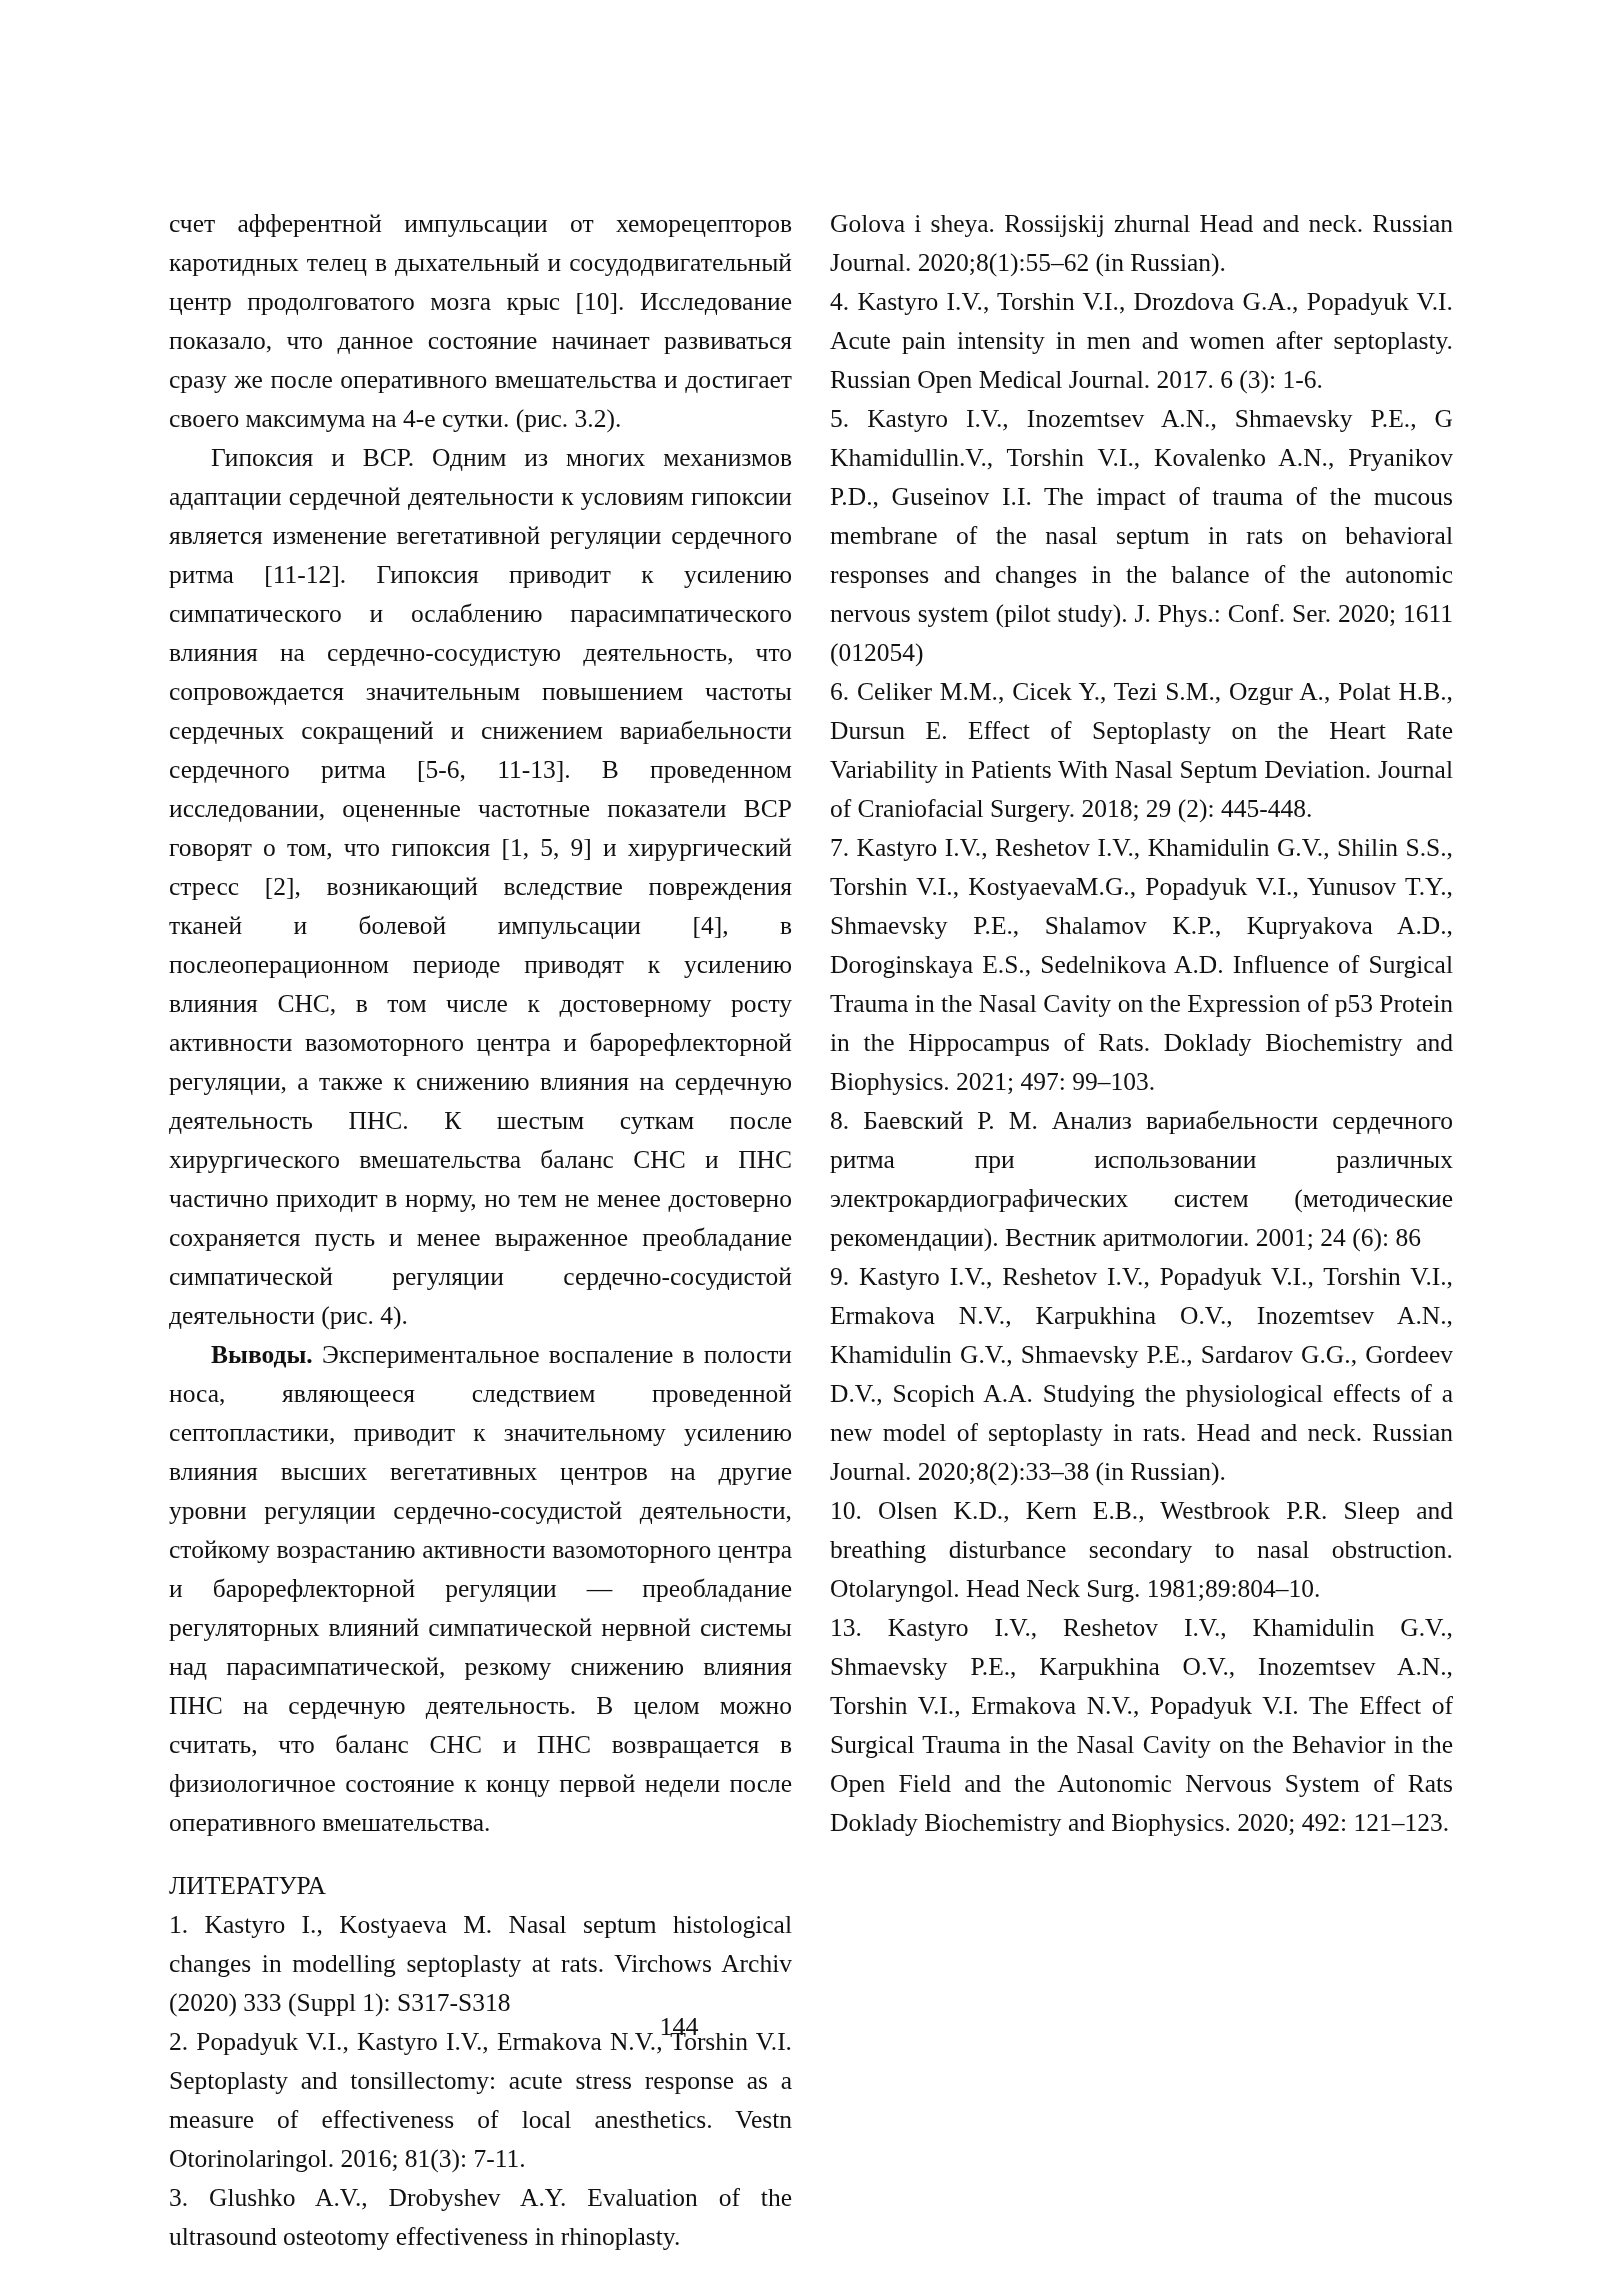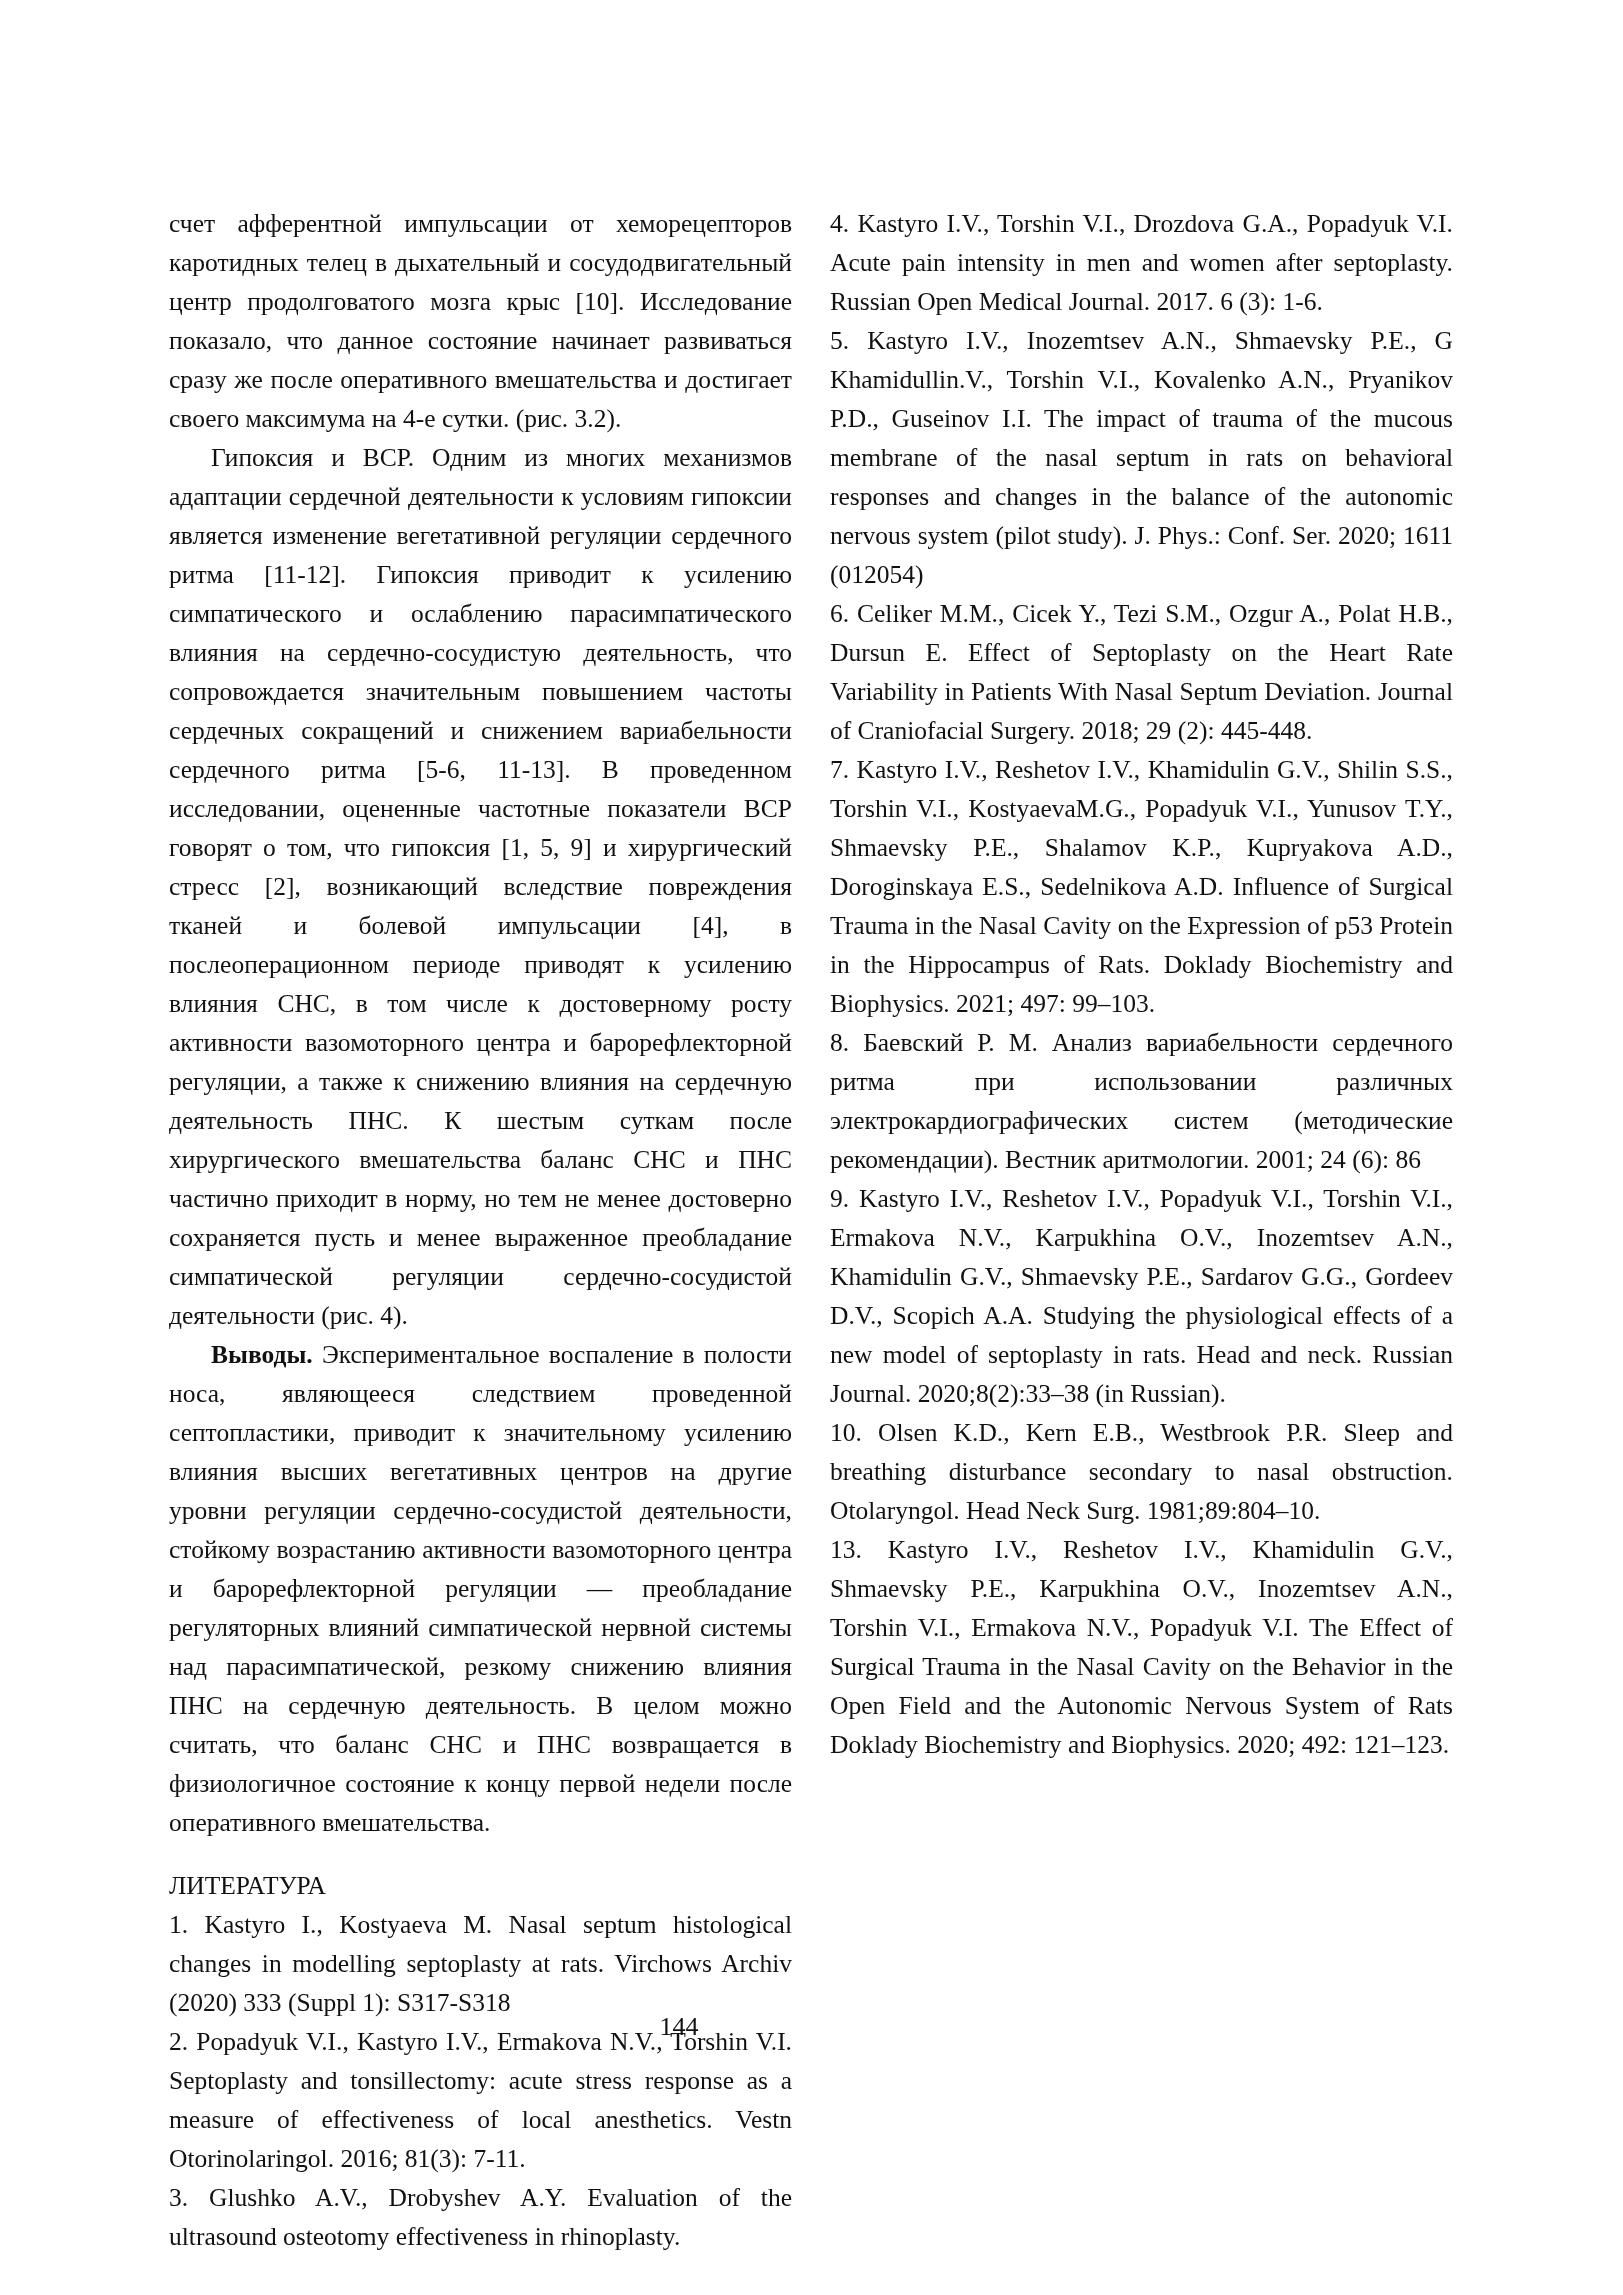--- a/index.html
+++ b/index.html
@@ -62,20 +62,21 @@
   <p class="para indent">
     <span class="bold">Выводы.</span><span> Экспериментальное воспаление в полости носа, являющееся следствием проведенной септопластики, приводит к значительному усилению влияния высших вегетативных центров на другие уровни регуляции сердечно-сосудистой деятельности, стойкому возрастанию активности вазомоторного центра и барорефлекторной регуляции — преобладание регуляторных влияний симпатической нервной системы над парасимпатической, резкому снижению влияния ПНС на сердечную деятельность. В целом можно считать, что баланс СНС и ПНС возвращается в физиологичное состояние к концу первой недели после оперативного вмешательства.</span>
   </p>
   <p class="section-title">ЛИТЕРАТУРА</p>
   <p class="ref">1.  Kastyro I., Kostyaeva M. Nasal septum histological changes in modelling septoplasty at rats. Virchows Archiv (2020) 333 (Suppl 1): S317-S318</p>
   <p class="ref">2.  Popadyuk V.I., Kastyro I.V., Ermakova N.V., Torshin V.I. Septoplasty and tonsillectomy: acute stress response as a measure of effectiveness of local anesthetics. Vestn Otorinolaringol. 2016; 81(3): 7-11.</p>
   <p class="ref">3. Glushko A.V., Drobyshev A.Y. Evaluation of the ultrasound osteotomy effectiveness in rhinoplasty.</p>
 </div>
 
 <div class="column col-right">
+  <p class="ref">Golova i sheya. Rossijskij zhurnal Head and neck. Russian Journal. 2020;8(1):55–62 (in Russian).</p>
   <p class="ref">4.  Kastyro I.V., Torshin V.I., Drozdova G.A., Popadyuk V.I. Acute pain intensity in men and women after septoplasty. Russian Open Medical Journal. 2017. 6 (3): 1-6.</p>
   <p class="ref">5.  Kastyro I.V., Inozemtsev A.N., Shmaevsky P.E., G Khamidullin.V., Torshin V.I., Kovalenko A.N., Pryanikov P.D., Guseinov I.I. The impact of trauma of the mucous membrane of the nasal septum in rats on behavioral responses and changes in the balance of the autonomic nervous system (pilot study). J. Phys.: Conf. Ser. 2020; 1611 (012054)</p>
   <p class="ref">6.  Celiker M.M., Cicek Y., Tezi S.M., Ozgur A., Polat H.B., Dursun E. Effect of Septoplasty on the Heart Rate Variability in Patients With Nasal Septum Deviation. Journal of Craniofacial Surgery. 2018; 29 (2): 445-448.</p>
   <p class="ref">7.  Kastyro I.V., Reshetov I.V., Khamidulin G.V., Shilin S.S., Torshin V.I., KostyaevaM.G., Popadyuk V.I., Yunusov T.Y., Shmaevsky P.E., Shalamov K.P., Kupryakova A.D., Doroginskaya E.S., Sedelnikova A.D. Influence of Surgical Trauma in the Nasal Cavity on the Expression of p53 Protein in the Hippocampus of Rats. Doklady Biochemistry and Biophysics. 2021; 497: 99–103.</p>
   <p class="ref">8. Баевский Р. М. Анализ вариабельности сердечного ритма при использовании различных электрокардиографических систем (методические рекомендации). Вестник аритмологии. 2001; 24 (6): 86</p>
   <p class="ref">9.  Kastyro I.V., Reshetov I.V., Popadyuk V.I., Torshin V.I., Ermakova N.V., Karpukhina O.V., Inozemtsev A.N., Khamidulin G.V., Shmaevsky P.E., Sardarov G.G., Gordeev D.V., Scopich A.A. Studying the physiological effects of a new model of septoplasty in rats. Head and neck. Russian Journal. 2020;8(2):33–38 (in Russian).</p>
   <p class="ref">10. Olsen K.D., Kern E.B., Westbrook P.R. Sleep and breathing disturbance secondary to nasal obstruction. Otolaryngol. Head Neck Surg. 1981;89:804–10.</p>
   <p class="ref">13. Kastyro I.V., Reshetov I.V., Khamidulin G.V., Shmaevsky P.E., Karpukhina O.V., Inozemtsev A.N., Torshin V.I., Ermakova N.V., Popadyuk V.I. The Effect of Surgical Trauma in the Nasal Cavity on the Behavior in the Open Field and the Autonomic Nervous System of Rats Doklady Biochemistry and Biophysics. 2020; 492: 121–123.</p>
 </div>
 

